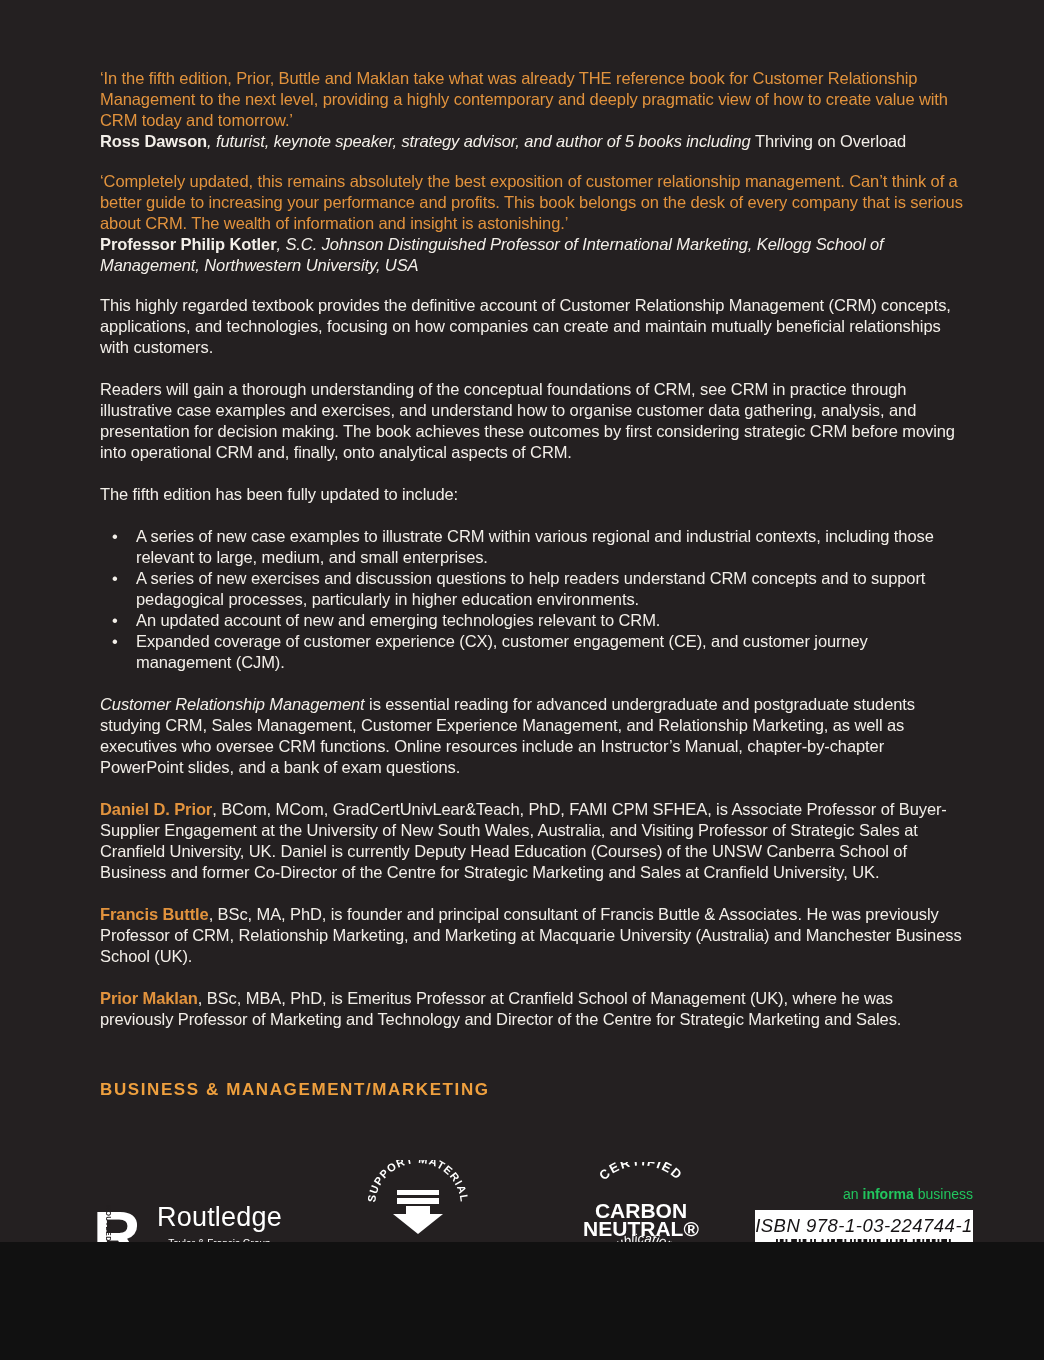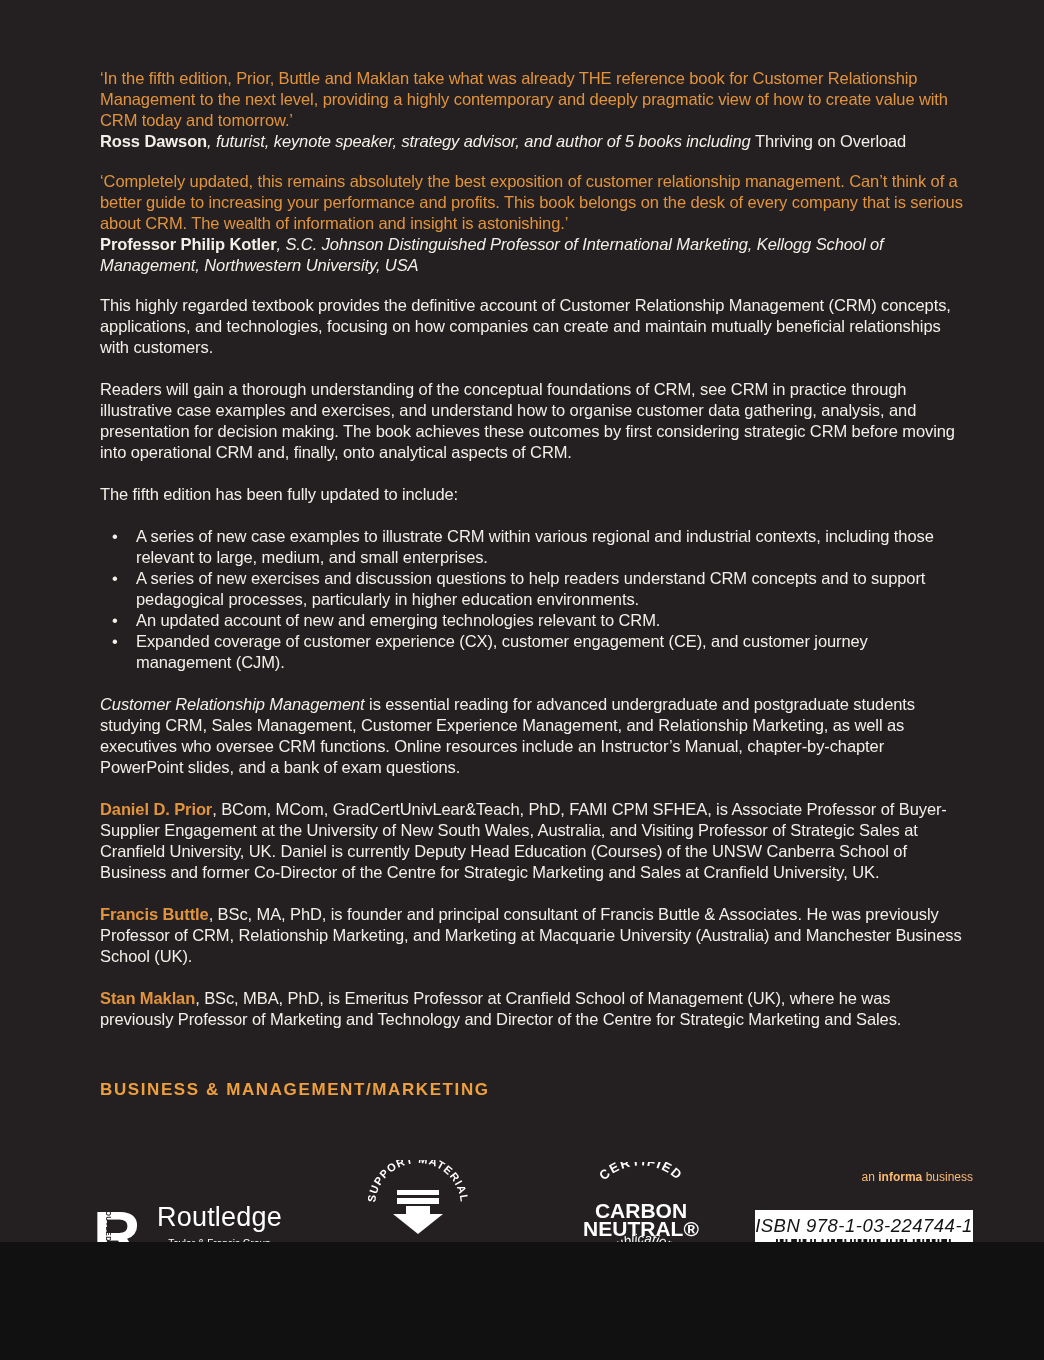--- a/index.html
+++ b/index.html
@@ -53,21 +53,21 @@
   .r-group{font-size:10px;line-height:20px;color:#fff;margin-top:2px;text-align:center;}
   .r-url{font-size:16px;font-weight:bold;color:#a3a3a3;margin-top:8px;}
   .ebook-note{position:absolute;left:100px;top:148px;font-size:15px;font-weight:bold;color:#fff;white-space:nowrap;}
   
   .support-block{position:absolute;left:312px;top:14px;width:212px;text-align:center;}
   .support-caption{font-size:14.5px;line-height:19px;color:#8b5cf6;margin-top:6px;}
   
   .carbon-block{position:absolute;left:556px;top:16px;width:170px;text-align:center;}
   .carbon-url{font-size:13.5px;font-weight:bold;color:#fff;margin-top:2px;}
   
-  .informa{position:absolute;right:71px;top:24px;font-size:12px;color:#fdba74;}
+  .informa{position:absolute;right:71px;top:40px;font-size:14px;color:#22c55e;}
   .informa b{font-weight:bold;}
   .barcode-box{
     position:absolute;right:71px;top:64px;
     width:218px;height:104px;
     background:#ffffff;color:#161314;
     text-align:center;
     padding-top:5px;
   }
   .isbn-label{font-size:18.5px;letter-spacing:0.5px;white-space:nowrap;font-style:italic;}
   .barcode-bars{display:block;margin:2px auto 0 auto;}
@@ -104,21 +104,21 @@
       <li><span>A series of new case examples to illustrate CRM within various regional and industrial contexts, including those relevant to large, medium, and small enterprises.</span></li>
       <li><span>A series of new exercises and discussion questions to help readers understand CRM concepts and to support pedagogical processes, particularly in higher education environments.</span></li>
       <li><span>An updated account of new and emerging technologies relevant to CRM.</span></li>
       <li><span>Expanded coverage of customer experience (CX), customer engagement (CE), and customer journey management (CJM).</span></li>
     </ul>
 
     <p class="body-text"><em>Customer Relationship Management</em><span> is essential reading for advanced undergraduate and postgraduate students studying CRM, Sales Management, Customer Experience Management, and Relationship Marketing, as well as executives who oversee CRM functions. Online resources include an Instructor’s Manual, chapter-by-chapter PowerPoint slides, and a bank of exam questions.</span></p>
 
     <p class="body-text"><span class="author-name">Daniel D. Prior</span><span>, BCom, MCom, GradCertUnivLear&amp;Teach, PhD, FAMI CPM SFHEA, is Associate Professor of Buyer-Supplier Engagement at the University of New South Wales, Australia, and Visiting Professor of Strategic Sales at Cranfield University, UK. Daniel is currently Deputy Head Education (Courses) of the UNSW Canberra School of Business and former Co-Director of the Centre for Strategic Marketing and Sales at Cranfield University, UK.</span></p>
     <p class="body-text"><span class="author-name">Francis Buttle</span><span>, BSc, MA, PhD, is founder and principal consultant of Francis Buttle &amp; Associates. He was previously Professor of CRM, Relationship Marketing, and Marketing at Macquarie University (Australia) and Manchester Business School (UK).</span></p>
-    <p class="body-text"><span class="author-name">Stan Maklan</span><span>, BSc, MBA, PhD, is Emeritus Professor at Cranfield School of Management (UK), where he was previously Professor of Marketing and Technology and Director of the Centre for Strategic Marketing and Sales.</span></p>
+    <p class="body-text"><span class="author-name">Prior Maklan</span><span>, BSc, MBA, PhD, is Emeritus Professor at Cranfield School of Management (UK), where he was previously Professor of Marketing and Technology and Director of the Centre for Strategic Marketing and Sales.</span></p>
 
     <p class="category">BUSINESS &amp; MANAGEMENT/MARKETING</p>
   </main>
 
   <footer class="footer">
 
     <div class="routledge-block">
       <div class="r-logo-row">
         <svg class="r-glyph" viewBox="0 0 52 62">
           <text x="-4" y="56" font-family="DejaVu Serif, serif" font-weight="bold" font-size="66" fill="#ffffff">R</text>

